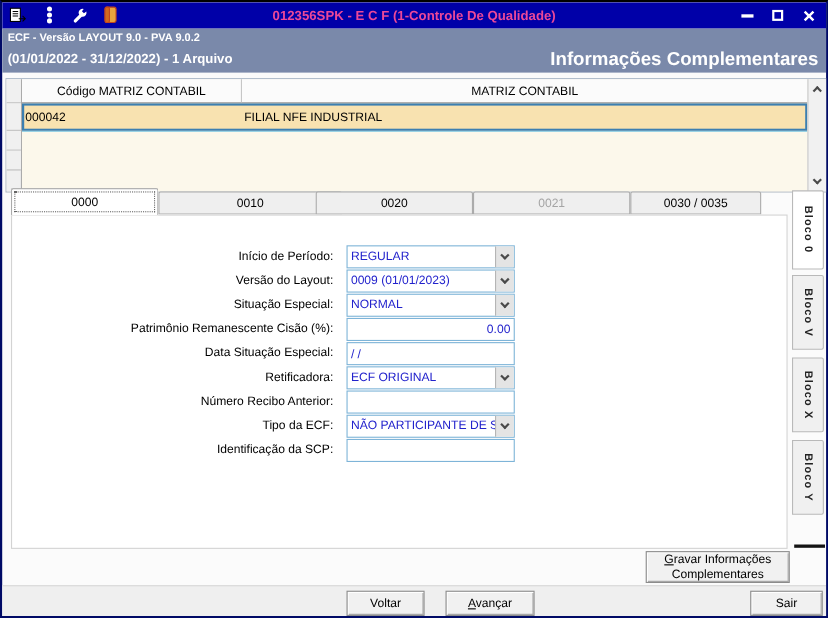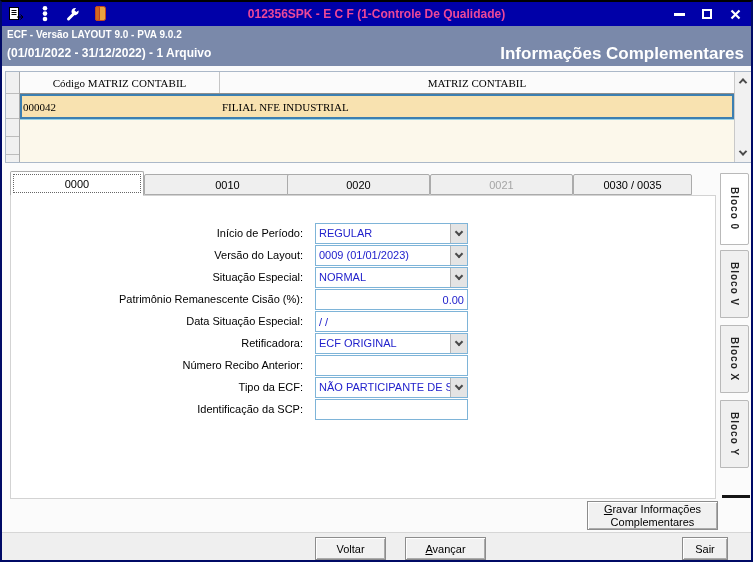--- a/index.html
+++ b/index.html
@@ -18,22 +18,22 @@
   .ctl-min i { display:block; width:11px; height:3px; background:#fff; }
   .ctl-max i { display:block; width:10px; height:10px; border:2px solid #fff; }
 
   
   .header { position:absolute; left:0; top:24px; right:0; height:40px; background:#7A89AA; }
   .h-line1 { position:absolute; left:5px; top:3px;  color:#fff; font-weight:bold; font-size:10px; white-space:nowrap; }
   .h-line2 { position:absolute; left:5px; top:20px; color:#fff; font-weight:bold; font-size:12px; white-space:nowrap; }
   .h-right { position:absolute; right:7px; bottom:2px; color:#fff; font-weight:bold; font-size:17px; white-space:nowrap; }
 
   
-  .grid { position:absolute; left:3px; top:69px; width:747px; height:92px;
-          border:1px solid #ABB8C8; background:#FCF8EB; display:flex;font-family:Liberation Serif, serif; }
+  .grid { position:absolute; left:3px; top:69px; width:747px; height:104px;
+          border:1px solid #ABB8C8; background:#FCF8EB; display:flex; }
   .sel-col { width:14px; background:#F0F0F0; border-right:1px solid #ABABAB; display:flex; flex-direction:column; }
   .sel-cell { border-bottom:1px solid #BDBDBD; background:#F0F0F0; }
   .grid-main { flex:1; display:flex; flex-direction:column; min-width:0; }
   .g-header { height:22px; display:flex; background:#FBFBFB; border-bottom:1px solid #8F8F8F; font-size:11px; color:#000; }
   .g-hcell { display:flex; align-items:center; justify-content:center; white-space:nowrap; }
   .g-hcell.c1 { width:200px; border-right:1px solid #C6C6C6; }
   .g-hcell.c2 { flex:1; }
   .g-row.selected { height:25px; background:#F8E2B0; border:2px solid #3C7FB1; display:flex; align-items:center;
                     font-size:11px; color:#000; }
   .g-cell.c1 { width:197px; padding-left:1px; overflow:hidden; white-space:nowrap; }
@@ -279,16 +279,16 @@
   <button class="btn gravar">
     <span><span class="u">G</span><span>ravar Informações</span></span>
     <span>Complementares</span>
   </button>
 
   <div class="bottombar">
     <button class="btn bb-btn" style="left:313px; width:71px;">Voltar</button>
     <button class="btn bb-btn" style="left:403px; width:81px;">
       <span><span class="u">A</span><span>vançar</span></span>
     </button>
-    <button class="btn bb-btn" style="left:680px; width:46px;">Sair</button>
+    <button class="btn bb-btn" style="left:680px; width:66px;">Sair</button>
   </div>
 
 </div>
 
 </body></html>

